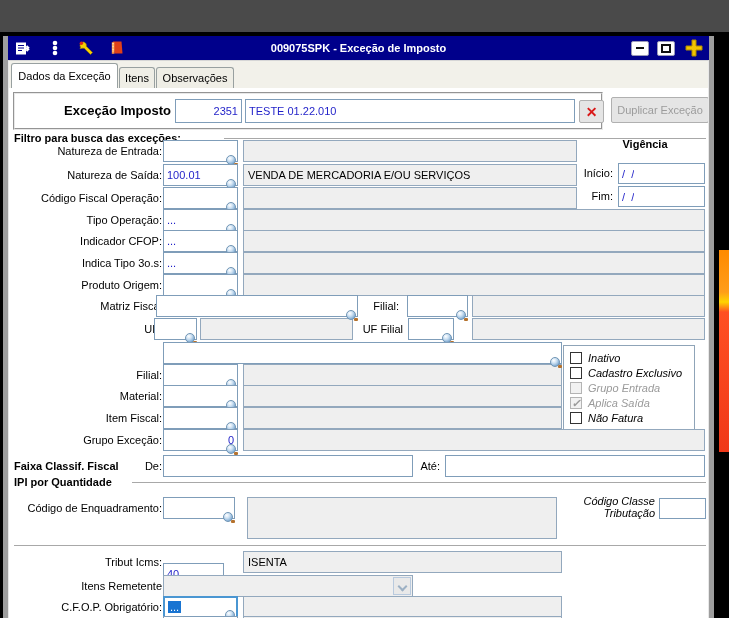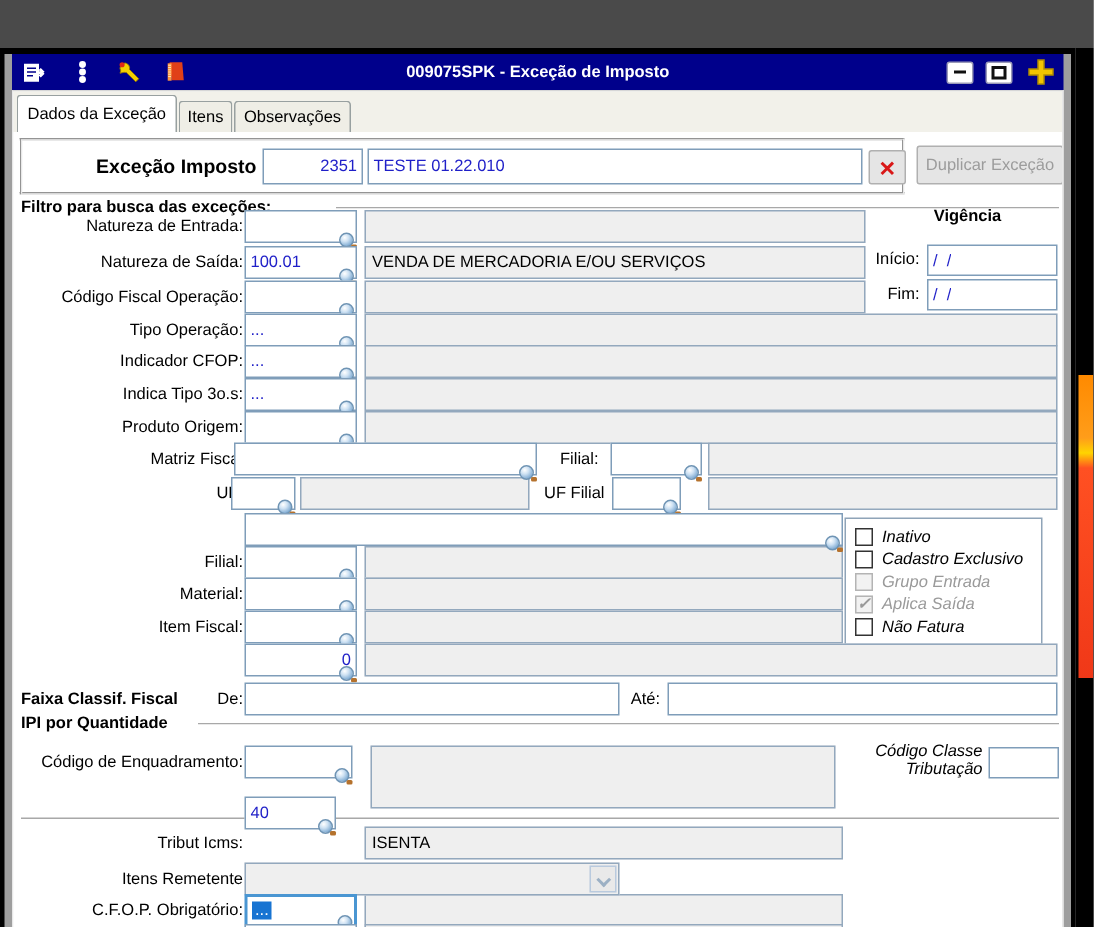--- a/index.html
+++ b/index.html
@@ -290,20 +290,21 @@
 
         <div class="lbl lc" style="top:319px;">Item Fiscal:</div>
         <div class="fld" style="left:154px;top:319px;width:75px;">
             <span class="v"></span>
             <span class="ball"></span>
           </div>
         <div class="desc" style="left:234px;top:319px;width:319px;">
             <span></span>
           </div>
 
+        <div class="lbl lc" style="top:341px;">Grupo Exceção:</div>
         <div class="fld num" style="left:154px;top:341px;width:75px;">
             <span class="v">0</span>
             <span class="ball"></span>
           </div>
         <div class="desc" style="left:234px;top:341px;width:462px;">
             <span></span>
           </div>
 
         <div class="cbgroup" style="left:554px;top:257px;width:132px;height:85px;">
           <div class="cbrow" style="top:5px;">
@@ -350,21 +351,21 @@
             <span></span>
           </div>
         <div class="lbl" style="left:546px;top:407px;width:100px;line-height:12px;font-style:italic;"><span>Código Classe</span><br><span>Tributação</span></div>
         <div class="fld" style="left:650px;top:410px;width:47px;height:21px;">
             <span class="v"></span>
           </div>
 
         <div class="gline" style="left:5px;top:457px;width:692px;"></div>
 
         <div class="lbl lc" style="top:463px;">Tribut Icms:</div>
-        <div class="fld" style="left:154px;top:443px;width:61px;">
+        <div class="fld" style="left:154px;top:475px;width:61px;">
             <span class="v">40</span>
             <span class="ball"></span>
           </div>
         <div class="desc" style="left:234px;top:463px;width:319px;">
             <span>ISENTA</span>
           </div>
 
         <div class="lbl lc" style="top:487px;">Itens Remetente</div>
         <div class="combo" style="left:154px;top:487px;width:250px;">
           <span></span>

